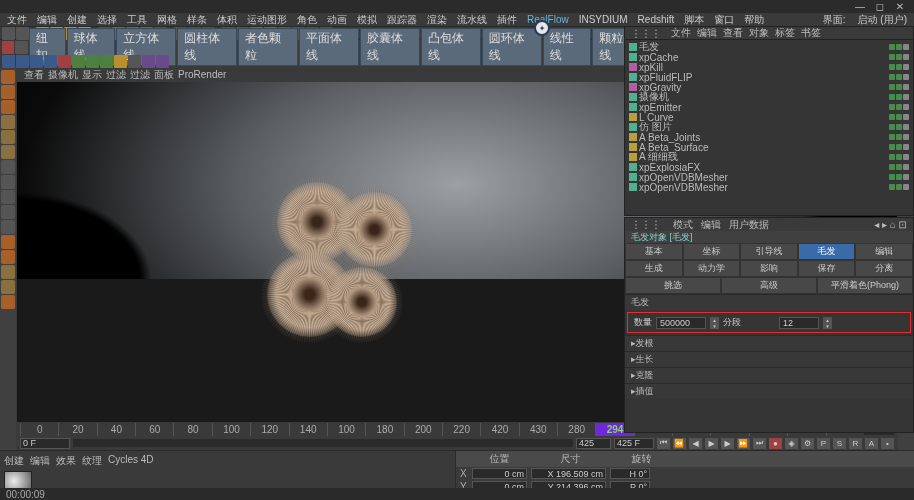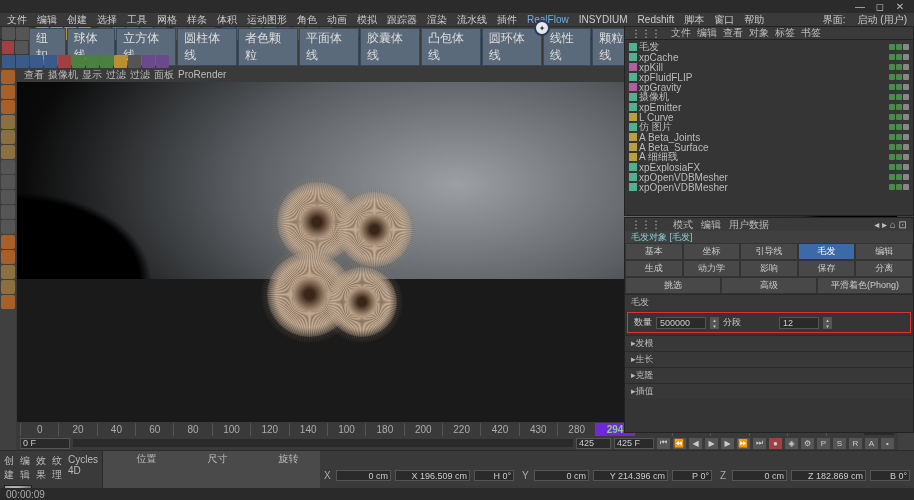--- a/index.html
+++ b/index.html
@@ -42,21 +42,21 @@
 .ruler .cur{background:#6d28d9;color:#8ad070;font-weight:bold}
 .ruler .end{width:30px;background:#2a2a2a;text-align:center}
 .timebar{height:14px;background:#3a3a3a;display:flex;align-items:center;gap:3px;padding:0 4px;font-size:9px}
 .timebar input{width:50px;background:#2a2a2a;border:1px solid #555;color:#ccc;font-size:9px;padding:0 2px;height:11px}
 .timebar .slid{flex:1;height:8px;background:#2a2a2a}
 .pbtn{width:13px;height:11px;background:#555;display:flex;align-items:center;justify-content:center;font-size:8px}
 .bottom{height:50px;background:#3a3a3a;border-top:1px solid #2a2a2a;display:flex}
 .botleft{width:455px;padding:2px 4px}
 .botleft .btabs{font-size:9px;color:#bbb;display:flex;gap:6px;padding:1px 0}
 .matprev{width:28px;height:28px;background:radial-gradient(circle at 35% 35%,#eee,#888 60%,#444);border:1px solid #222;margin-top:2px}
-.botright{flex:1;display:flex;flex-direction:row;border-left:1px solid #2a2a2a}
+.botright{flex:1;display:flex;flex-direction:column;border-left:1px solid #2a2a2a}
 .coordrow{display:flex;gap:4px;padding:1px 4px;font-size:9px;align-items:center}
 .coordlabel{width:8px;color:#aaa}
 .coordfield{width:55px;background:#2a2a2a;border:1px solid #555;color:#ccc;padding:0 2px;font-size:9px;height:11px;text-align:right}
 .coordhdr{display:flex;gap:4px;padding:1px 4px;font-size:9px;background:#4a4a4a}
 .coordhdr span{width:55px;text-align:center;color:#bbb}
 .rightpanel{width:16px;background:#404040;display:flex;flex-direction:column;gap:1px;padding:2px 1px}
 .objpanel{position:absolute;right:0;top:26px;width:290px;height:190px;background:#353535;border:1px solid #222;display:flex;flex-direction:column}
 .objhdr{height:13px;background:#3a3a3a;display:flex;gap:6px;padding:0 6px;align-items:center;font-size:9px;color:#bbb;border-bottom:1px solid #222}
 .objlist{flex:1;overflow:auto;padding:2px}
 .objrow{display:flex;align-items:center;gap:2px;padding:0 2px;height:10px;font-size:9px;color:#bbb}

